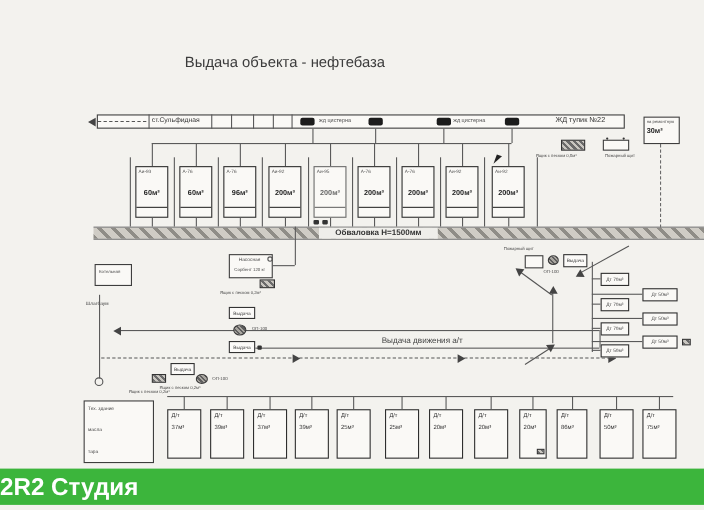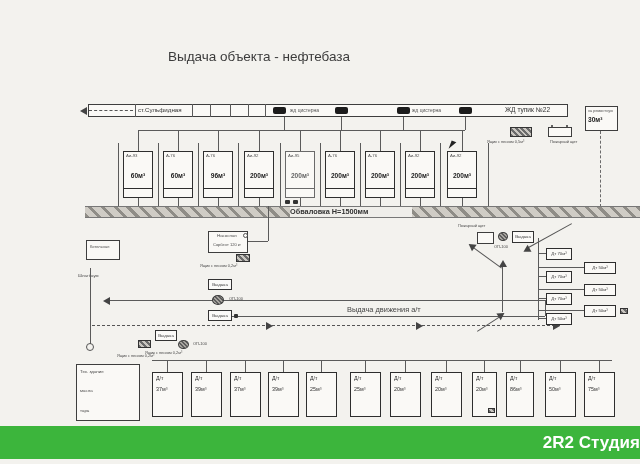--- a/index.html
+++ b/index.html
@@ -21,22 +21,22 @@
   .tank{position:absolute;width:30px;height:47px;border:1.6px solid #2e2e2e;background:#faf9f6;box-sizing:border-box;}
   .tank .fuel{position:absolute;top:1px;left:2px;font-size:4.3px;color:#555;}
   .tank .vol{position:absolute;top:20px;left:0;right:0;text-align:center;font-size:6.6px;font-weight:600;color:#222;}
   .tank .sep{position:absolute;left:0;right:0;bottom:8px;border-top:1.2px solid #2e2e2e;}
   .stank{position:absolute;width:31px;height:45px;border:1.6px solid #2e2e2e;background:#faf9f6;box-sizing:border-box;}
   .stank .fuel{position:absolute;top:2px;left:3px;font-size:5.2px;color:#333;}
   .stank .vol{position:absolute;top:13px;left:3px;font-size:5.4px;color:#333;}
   .dbox{position:absolute;height:12px;border:1.4px solid #2e2e2e;background:#faf9f6;box-sizing:border-box;font-size:4.4px;color:#444;text-align:center;line-height:9px;}
   .vybox{position:absolute;border:1.3px solid #333;background:#fbfaf8;box-sizing:border-box;font-size:4.4px;color:#444;text-align:center;}
   .obval{position:absolute;left:85px;top:206px;width:555px;height:12px;background:repeating-linear-gradient(45deg,#8f8d87 0 3px,#cfccc5 3px 9px);border-top:1px solid #777;border-bottom:1px solid #777;box-sizing:border-box;}
-  .obval-label{position:absolute;left:205px;top:0;width:122px;height:10px;background:#efeeea;font-size:7.3px;font-weight:600;line-height:10px;color:#333;}
-  #banner{position:absolute;left:0;top:426px;width:640px;height:33px;text-align:right;line-height:33px;color:#ffffff;font-size:17px;font-weight:bold;}
+  .obval-label{position:absolute;left:205px;top:0;width:108px;height:10px;background:#efeeea;font-size:7.3px;font-weight:600;text-align:center;line-height:10px;color:#333;}
+  #banner{position:absolute;left:0;top:426px;width:640px;height:33px;text-align:left;line-height:33px;color:#ffffff;font-size:22px;font-weight:bold;}
   .dot{position:absolute;border-radius:50%;background:#333;}
   .ring{position:absolute;border-radius:50%;border:1px solid #555;background:transparent;}
   .cursor{position:absolute;width:0;height:0;border-left:5px solid #222;border-bottom:9px solid transparent;transform:rotate(20deg);}
 </style>
 </head>
 <body>
 
 <div id="stage">
 
   <div class="lbl" style="left:168px;top:50px;font-size:13.5px;color:#3c3c3c;">Выдача объекта - нефтебаза</div>

